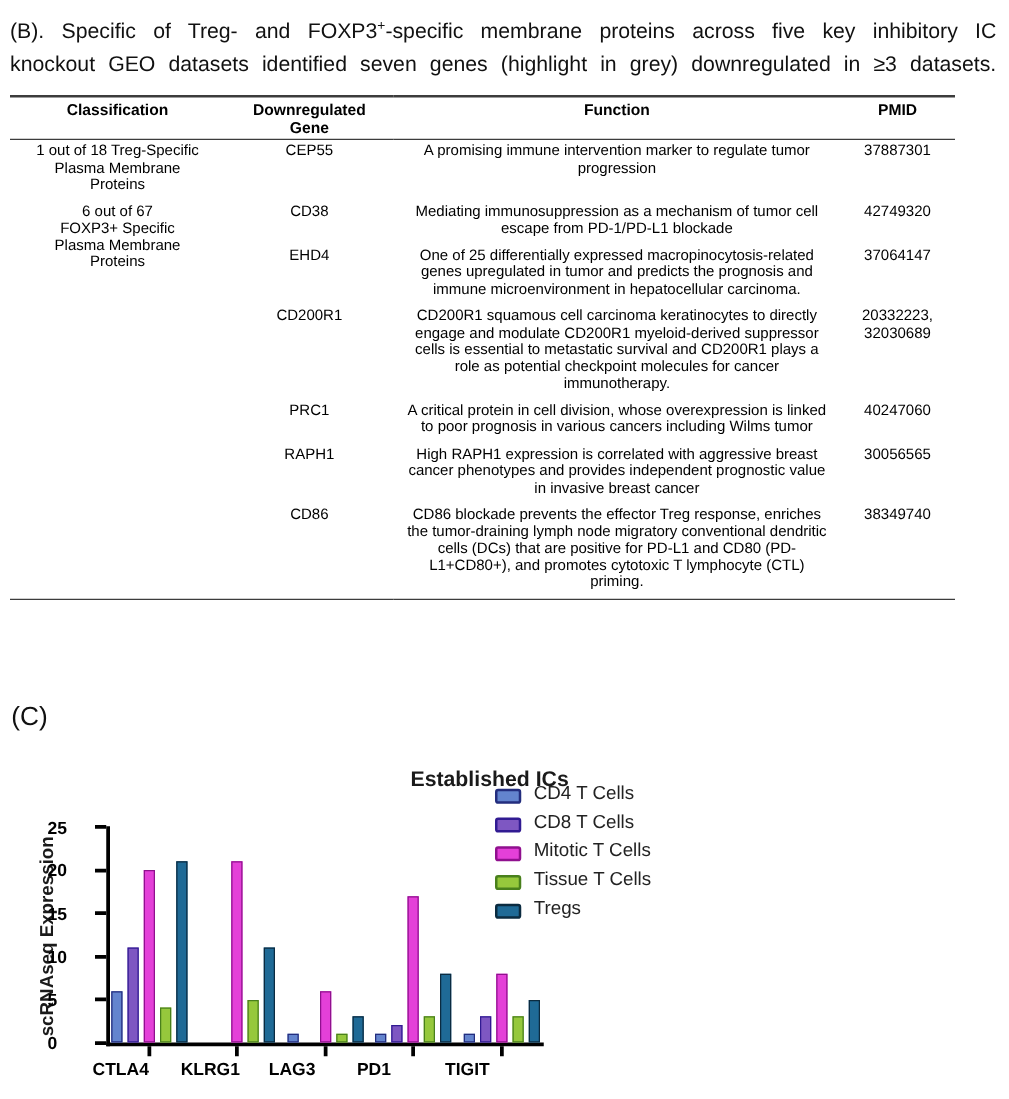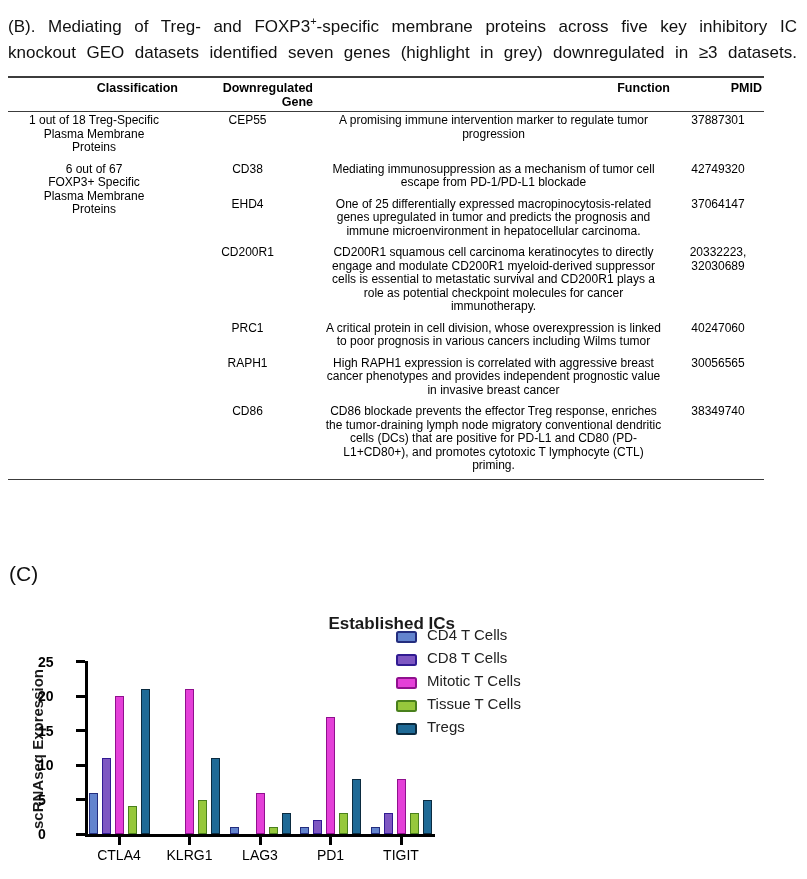--- a/index.html
+++ b/index.html
@@ -32,21 +32,21 @@
     width: 756px;
     border-collapse: collapse;
     font-size: 12px;
     line-height: 13.5px;
     border-top: 2px solid #3c3c3c;
     border-bottom: 1.5px solid #3c3c3c;
   }
   #results-table th {
     font-weight: bold;
     font-size: 12.5px;
-    text-align: right;
+    text-align: center;
     vertical-align: top;
     padding: 4px 2px 2px 2px;
     border-bottom: 1.5px solid #3c3c3c;
     white-space: pre-line;
   }
   #results-table td {
     text-align: center;
     vertical-align: top;
     padding: 2px 6px 6px 6px;
   }
@@ -91,43 +91,43 @@
   .y-tick-label {
     position: absolute;
     width: 35px; height: 18px; line-height: 18px;
     text-align: left;
     font-weight: bold; font-size: 14px;
   }
   .x-tick-stub { position: absolute; width: 3px; height: 8px; background: #000; }
   .x-tick-label {
     position: absolute;
     width: 90px;
-    text-align: center;
-    font-weight: normal; font-size: 14px;
+    text-align: left;
+    font-weight: bold; font-size: 14px;
   }
   #legend {
     position: absolute;
     left: 396px; top: 627px;
   }
   .legend-item { display: flex; align-items: flex-end; height: 16px; margin-bottom: 7px; }
   .legend-swatch {
     width: 17px; height: 8px;
     border-radius: 2.5px;
     border: 2px solid #000;
     margin-right: 10px;
   }
   .legend-label { font-size: 15px; color: #222; }
 </style>
 </head>
 <body>
 
 <div id="figure">
 
   <div id="title-block">
-    <div class="title-line"><span>(B). Mediating of Treg- and FOXP3</span><span class="sup">+</span><span>-specific membrane proteins across five key inhibitory IC</span></div>
+    <div class="title-line"><span>(B). Specific of Treg- and FOXP3</span><span class="sup">+</span><span>-specific membrane proteins across five key inhibitory IC</span></div>
     <div class="title-line">knockout GEO datasets identified seven genes (highlight in grey) downregulated in ≥3 datasets.</div>
   </div>
 
   <table id="results-table">
     <colgroup>
       <col style="width:172px">
         <col style="width:135px">
         <col style="width:357px">
         <col style="width:92px">
     </colgroup>

